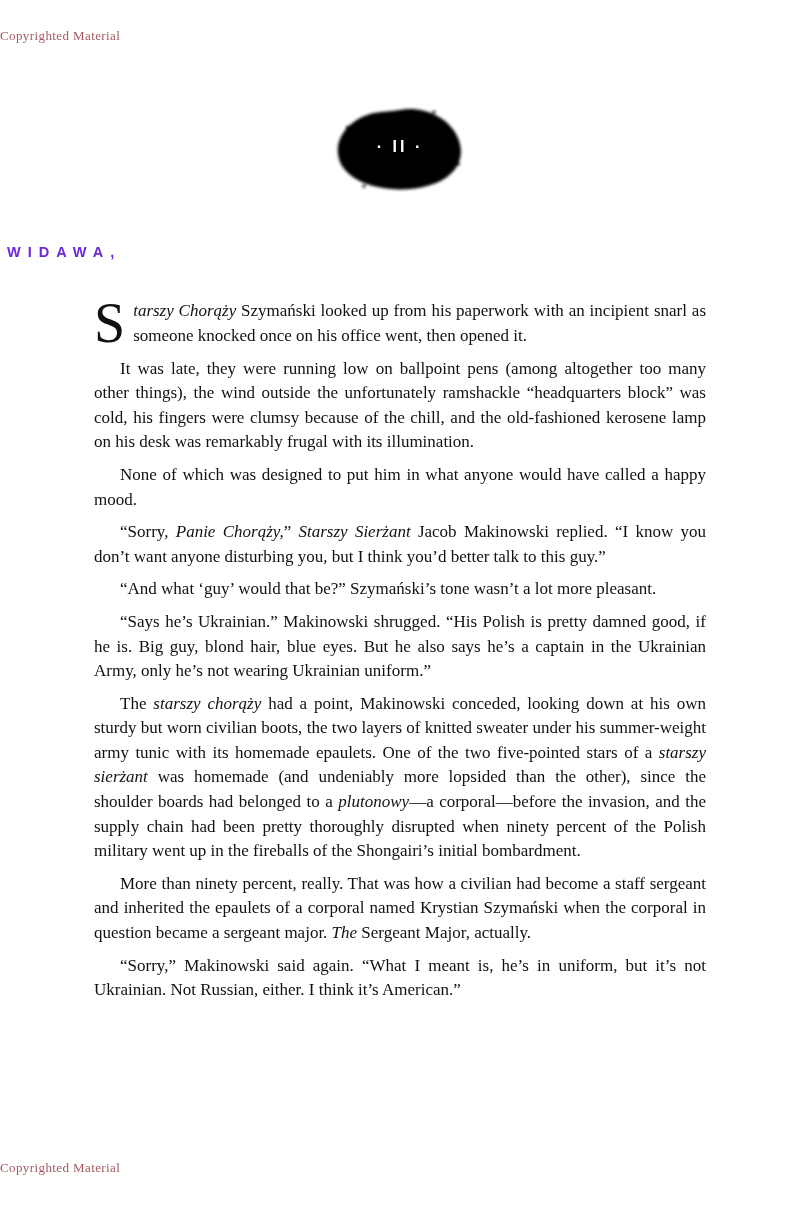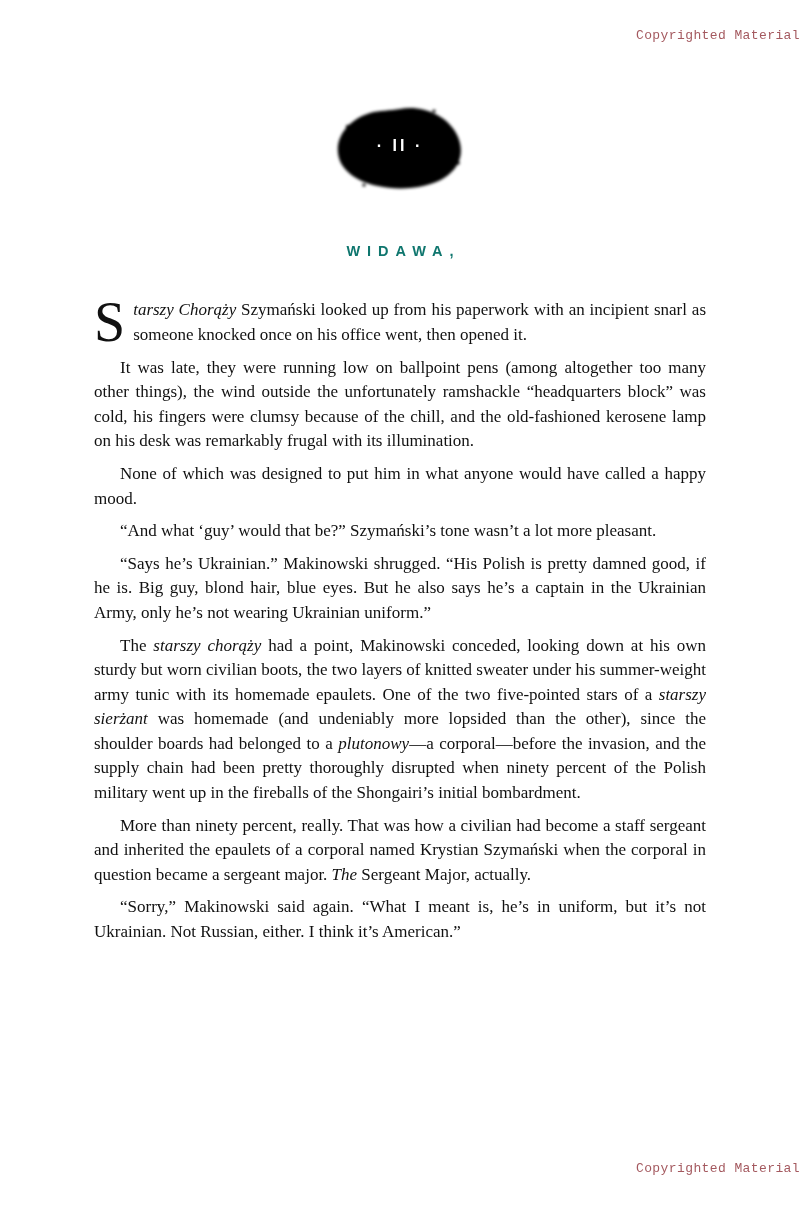--- a/index.html
+++ b/index.html
@@ -8,23 +8,23 @@
   body {
     width: 800px;
     height: 1208px;
     margin: 0 auto;
     font-family: "Liberation Serif", serif;
     color: #111;
     position: relative;
     overflow: hidden;
   }
   .copyright {
-    text-align: right;
+    text-align: left;
     color: var(--accent);
-    font-family: Liberation Mono, monospace;
+    font-family: Liberation Serif, serif;
     font-size: 13px;
     letter-spacing: 0.4px;
   }
   .copyright.top { padding-top: 28px; }
   .copyright.bottom {
     position: absolute;
     bottom: 32px;
     left: 0; right: 0;
   }
   .chapter-ornament {
@@ -46,29 +46,29 @@
     align-items: center;
     justify-content: center;
     color: #ffffff;
     font-family: "Liberation Sans", sans-serif;
     font-weight: bold;
     font-size: 16px;
     letter-spacing: 3px;
     padding-bottom: 4px;
   }
   .location-heading {
-    text-align: center;
+    text-align: left;
     margin-top: 48px;
     font-family: "Liberation Sans", sans-serif;
     font-weight: bold;
     font-size: 14.5px;
     line-height: 1.75;
     letter-spacing: 7px;
     text-indent: 7px; 
-    color: #0f766e;
+    color: #6d28d9;
   }
   .body-text {
     width: 612px;
     margin: 34px auto 0 auto;
     font-size: 17px;
     line-height: 24.6px;
     text-align: justify;
   }
   .body-text p.indent { text-indent: 26px; margin-top: 8px; }
   .dropcap {
@@ -98,20 +98,21 @@
 </div>
 
 <div class="location-heading">
   <div>WIDAWA,</div>
 </div>
 
 <div class="body-text">
     <p class=""><span class="dropcap">S</span><span class="italic">tarszy Chorąży</span><span> Szymański looked up from his paperwork with an incipient snarl as someone knocked once on his office went, then opened it.</span></p>
     <p class="indent"><span>It was late, they were running low on ballpoint pens (among altogether too many other things), the wind outside the unfortunately ramshackle “headquarters block” was cold, his fingers were clumsy because of the chill, and the old-fashioned kerosene lamp on his desk was remarkably frugal with its illumination.</span></p>
     <p class="indent"><span>None of which was designed to put him in what anyone would have called a happy mood.</span></p>
+    <p class="indent"><span>“Sorry, </span><span class="italic">Panie Chorąży,</span><span>” </span><span class="italic">Starszy Sierżant</span><span> Jacob Makinowski replied. “I know you don’t want anyone disturbing you, but I think you’d better talk to this guy.”</span></p>
     <p class="indent"><span>“And what ‘guy’ would that be?” Szymański’s tone wasn’t a lot more pleasant.</span></p>
     <p class="indent"><span>“Says he’s Ukrainian.” Makinowski shrugged. “His Polish is pretty damned good, if he is. Big guy, blond hair, blue eyes. But he also says he’s a captain in the Ukrainian Army, only he’s not wearing Ukrainian uniform.”</span></p>
     <p class="indent"><span>The </span><span class="italic">starszy chorąży</span><span> had a point, Makinowski conceded, looking down at his own sturdy but worn civilian boots, the two layers of knitted sweater under his summer-weight army tunic with its homemade epaulets. One of the two five-pointed stars of a </span><span class="italic">starszy sierżant</span><span> was homemade (and undeniably more lopsided than the other), since the shoulder boards had belonged to a </span><span class="italic">plutonowy</span><span>—a corporal—before the invasion, and the supply chain had been pretty thoroughly disrupted when ninety percent of the Polish military went up in the fireballs of the Shongairi’s initial bombardment.</span></p>
     <p class="indent"><span>More than ninety percent, really. That was how a civilian had become a staff sergeant and inherited the epaulets of a corporal named Krystian Szymański when the corporal in question became a sergeant major. </span><span class="italic">The</span><span> Sergeant Major, actually.</span></p>
     <p class="indent"><span>“Sorry,” Makinowski said again. “What I meant is, he’s in uniform, but it’s not Ukrainian. Not Russian, either. I think it’s American.”</span></p>
   </div>
 
 <div class="copyright bottom">Copyrighted Material</div>
 
 </body></html>

